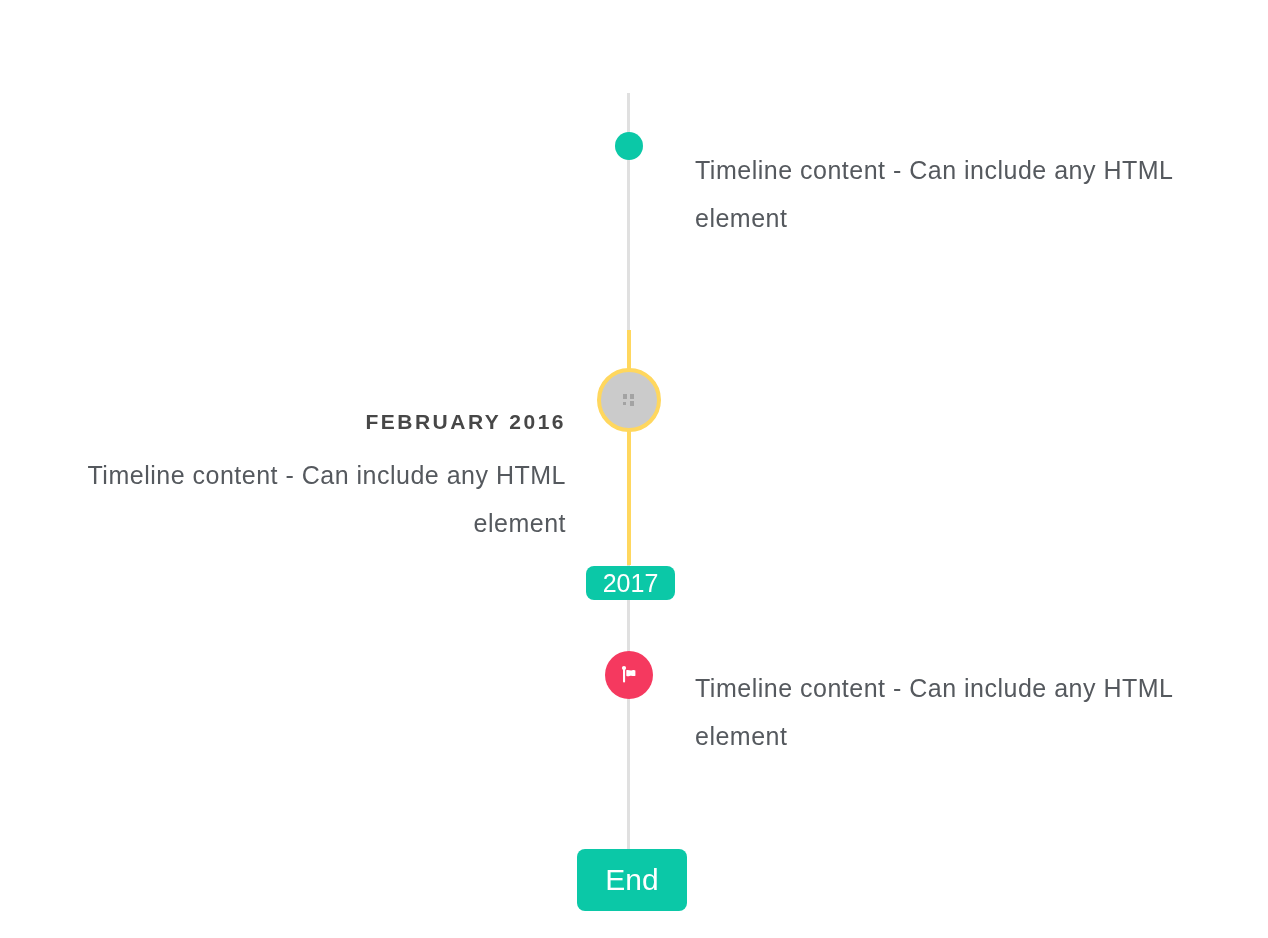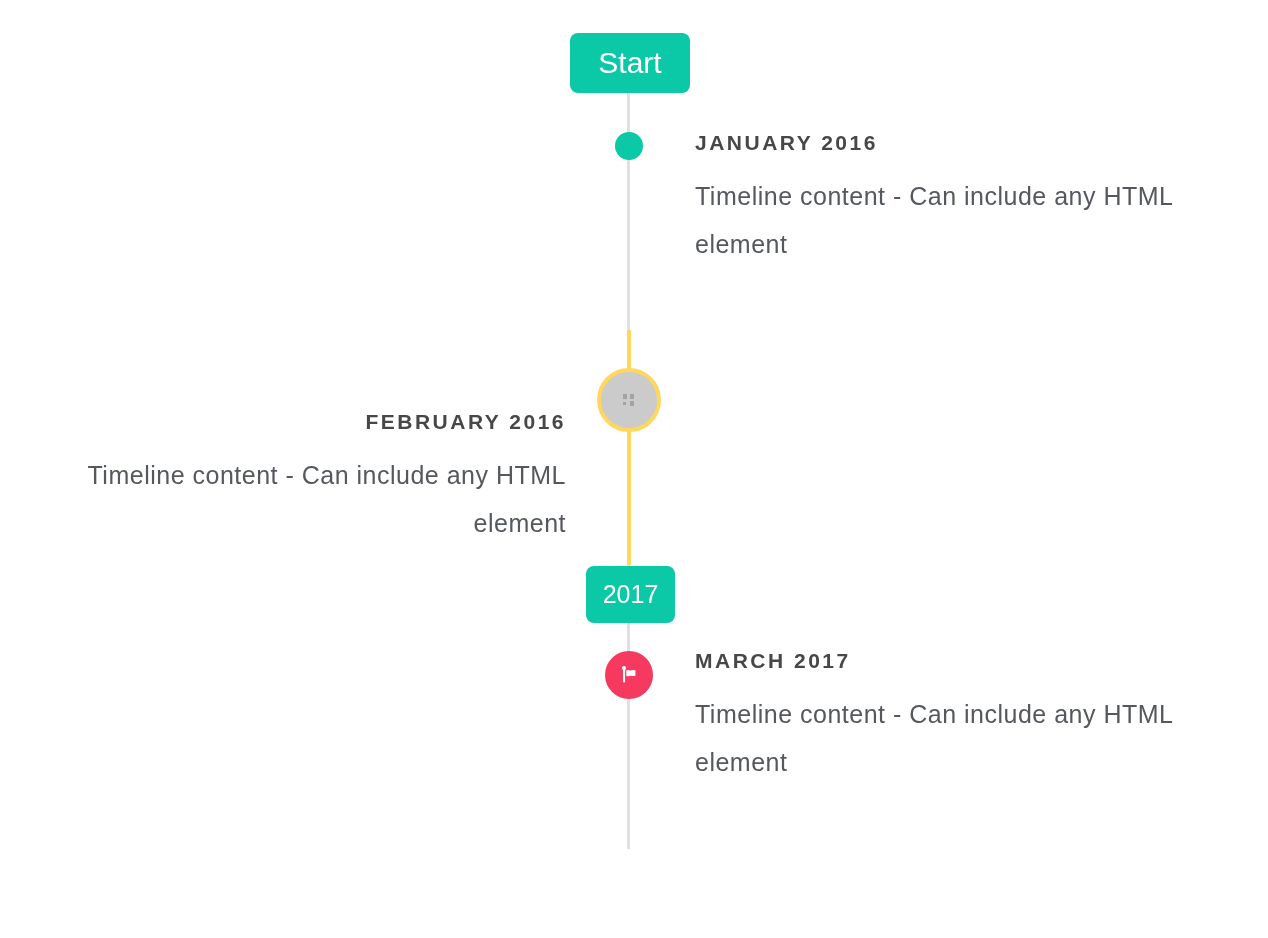--- a/index.html
+++ b/index.html
@@ -36,21 +36,21 @@
     display: flex;
     align-items: center;
     justify-content: center;
     background: var(--accent, #0bc8a7);
     color: #ffffff;
     border-radius: 8px;
     z-index: 4;
   }
   .pill-start { left: 570px; top: 33px;  width: 120px; height: 60px; font-size: 30px; }
   .pill-end   { left: 577px; top: 849px; width: 110px; height: 62px; font-size: 30px; }
-  .pill-year  { left: 586px; top: 566px; width: 89px;  height: 57px; font-size: 25px; }
+  .pill-year  { left: 586px; top: 566px; width: 89px;  height: 34px; font-size: 25px; }
   
   .marker { position: absolute; border-radius: 50%; z-index: 5; }
   .marker-dot {
     left: 615px; top: 132px;
     width: 28px; height: 28px;
     background: var(--accent, #0bc8a7);
   }
   .marker-image {
     left: 597px; top: 368px;
     width: 56px; height: 56px;
@@ -87,25 +87,23 @@
   }
 </style>
 </head>
 <body>
 
 <div class="page">
 
   <div class="line-gray"></div>
   <div class="line-highlight"></div>
 
-  <div class="pill pill-start">Start</div>
 
   <div class="marker marker-dot"></div>
   <div class="item item-right item-jan">
-    <div class="item-date">JANUARY 2016</div>
     <div class="item-content">Timeline content - Can include any HTML element</div>
   </div>
 
   <div class="marker marker-image">
     <span style="display:flex;">
       <svg width="14" height="14" viewBox="0 0 14 14" aria-hidden="true">
         <g fill="#a3a3a3">
           <rect x="1" y="1" width="4" height="5"></rect>
           <rect x="8" y="1" width="4" height="5"></rect>
           <rect x="1" y="9" width="3" height="3"></rect>
@@ -132,18 +130,18 @@
                    C 16.6 6.8, 17.7 7.0, 18.4 7.5
                    L 18.4 12.7
                    C 16.8 13.8, 15.0 12.2, 12.6 13.0
                    C 11.0 13.6, 9.9 13.3, 9.3 12.8
                    Z"></path>
         </g>
       </svg>
     </span>
   </div>
   <div class="item item-right item-mar">
-    <div class="item-date">MARCH 2017</div>
     <div class="item-content">Timeline content - Can include any HTML element</div>
   </div>
 
+  <div class="pill pill-end">End</div>
 
 </div>
 
 </body></html>

